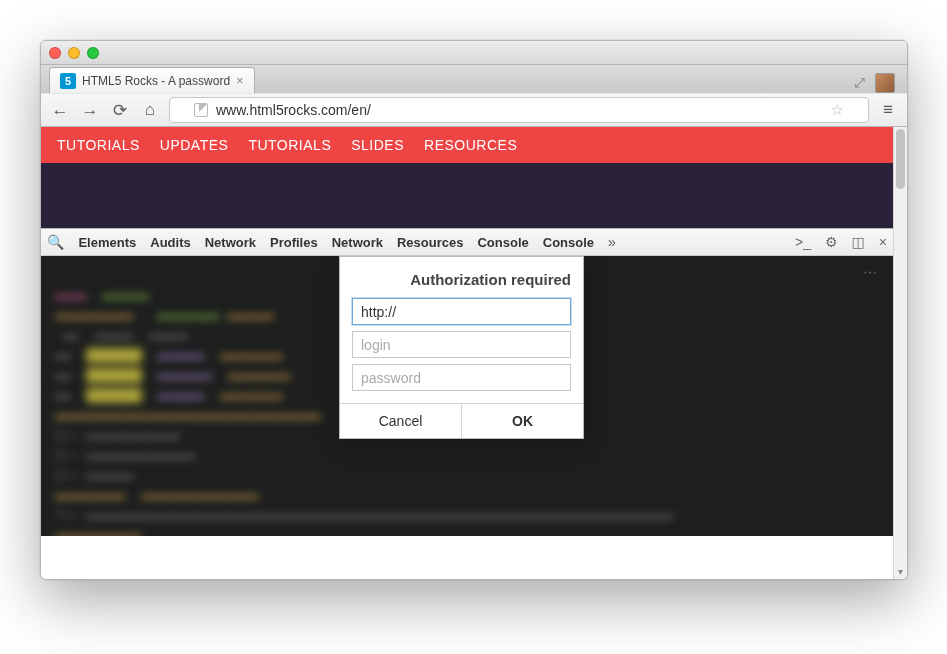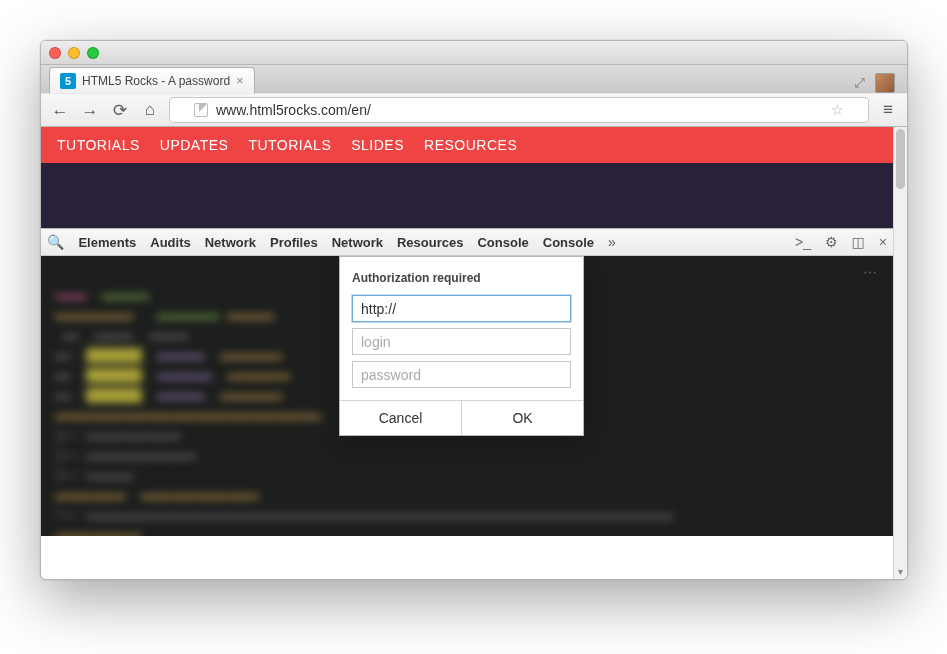--- a/index.html
+++ b/index.html
@@ -129,30 +129,30 @@
   .blurred-code .purple{color:#b28bd9;}
   .blurred-code .yellowbg{background:#aba338;color:#222;padding:0 12px;border-radius:2px;}
   .blurred-code .dim{color:#7a7a7a;}
   .sidespace{position:absolute;top:0;bottom:0;right:8px;width:40px;background:#1d1f1e;}
   .sidespace .dots{position:absolute;top:8px;right:6px;color:#6b6b6b;font-size:14px;letter-spacing:2px;}
   .dialog{
     position:absolute;top:0;left:298px;width:245px;background:#fff;
     border:1px solid #b8b8b8;box-shadow:0 6px 20px rgba(0,0,0,0.25);
     padding:10px 12px 0;
   }
-  .dialog h3{font-size:12px;font-weight:bold;text-align:left;color:#444;margin:4px 0 10px;}
+  .dialog h3{font-size:15px;font-weight:bold;text-align:right;color:#444;margin:4px 0 10px;}
   .dialog input{
     width:100%;height:27px;border:1px solid #c7c7c7;padding:0 8px;
     font-size:14px;margin-bottom:6px;color:#333;background:#fff;
   }
   .dialog input::placeholder{color:#aaa;}
   .dialog input.addr{border-color:#6ea8d8;box-shadow:0 0 0 1px rgba(110,168,216,0.4);}
   .dialog .btnrow{display:flex;border-top:1px solid #d4d4d4;margin:6px -12px 0;align-items:center;}
   .dialog .dbtn{flex:1;height:34px;display:flex;align-items:center;justify-content:center;font-size:14px;color:#333;cursor:default;}
-  .dialog .dbtn.ok{font-weight:normal;border-left:1px solid #d4d4d4;}
+  .dialog .dbtn.ok{font-weight:bold;border-left:1px solid #d4d4d4;}
   .vscroll{
     position:absolute;top:0;right:0;bottom:0;width:14px;
     background:#f0f0f0;border-left:1px solid #d6d6d6;
   }
   .vscroll .thumb{position:absolute;left:2px;right:2px;top:2px;height:60px;background:#c3c3c3;border-radius:5px;}
   .vscroll .arrow{position:absolute;left:0;right:0;text-align:center;color:#888;font-size:10px;}
   .vscroll .arrow.down{bottom:2px;}
 </style>
 </head>
 <body>

